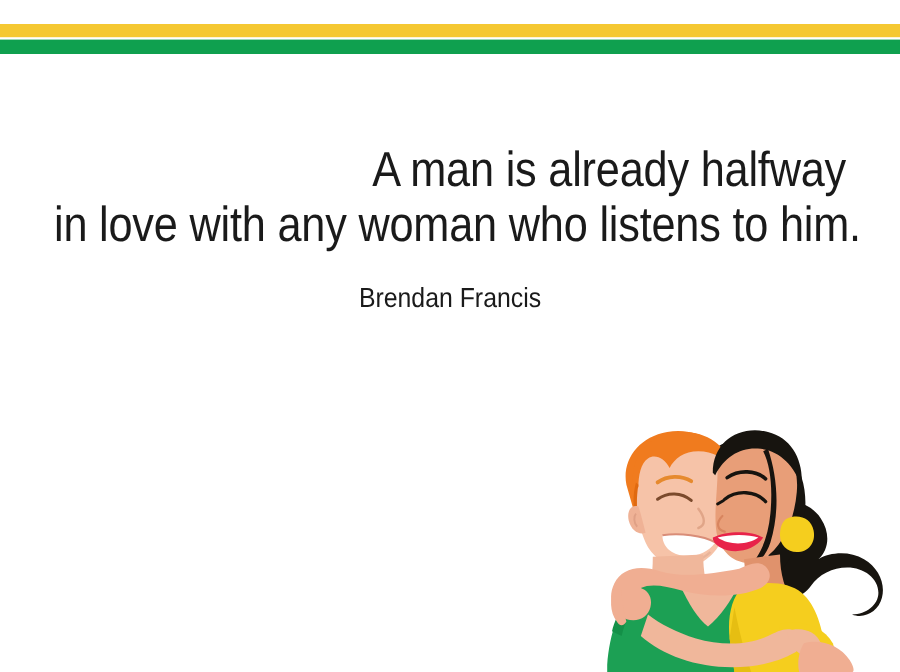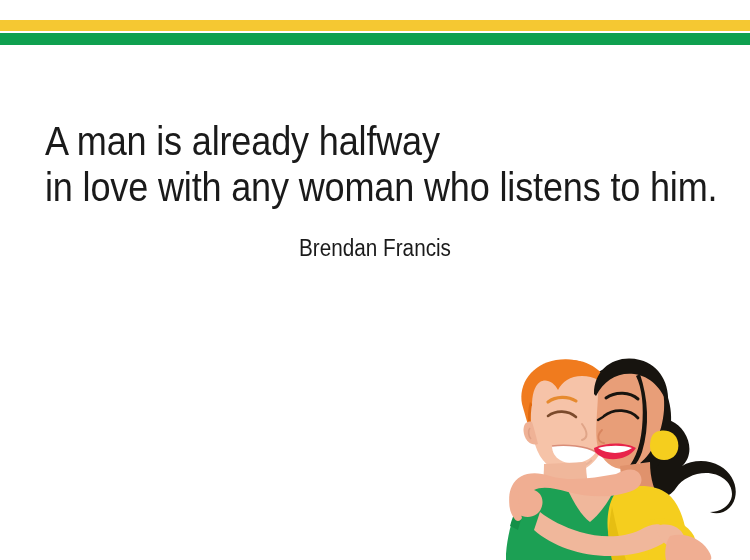--- a/index.html
+++ b/index.html
@@ -34,21 +34,21 @@
     height: 12px;
     background: #0FA04F;
   }
 
   
   .quote-block {
     position: absolute;
     left: 0;
     top: 118px;
     width: 750px;
-    text-align: left;
+    text-align: right;
   }
   .quote-line {
     display: block;
     color: #1a1a1a;
     font-family: "Liberation Sans", sans-serif;
     font-size: 41px;
     line-height: 46px;
     font-weight: 400;
     letter-spacing: -0.2px;
     transform: scaleX(0.88);

